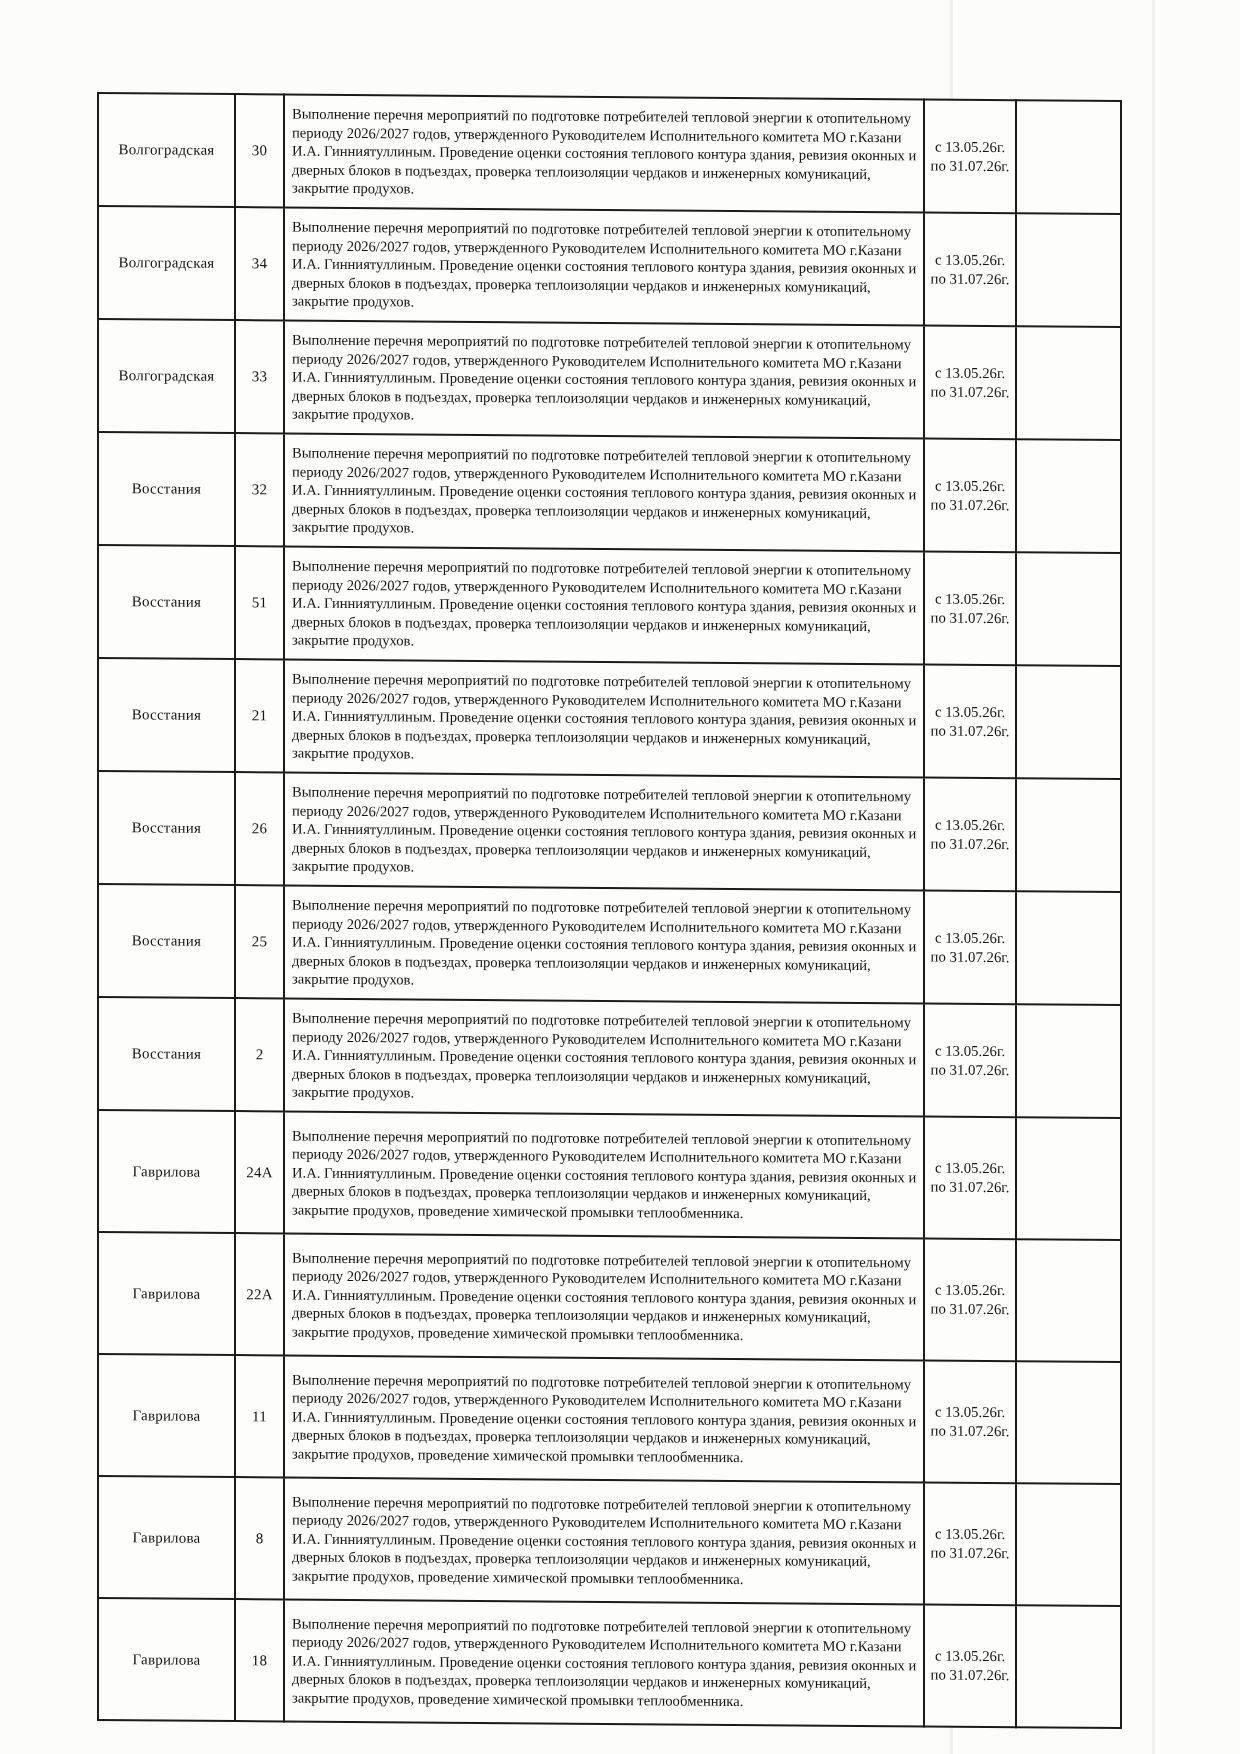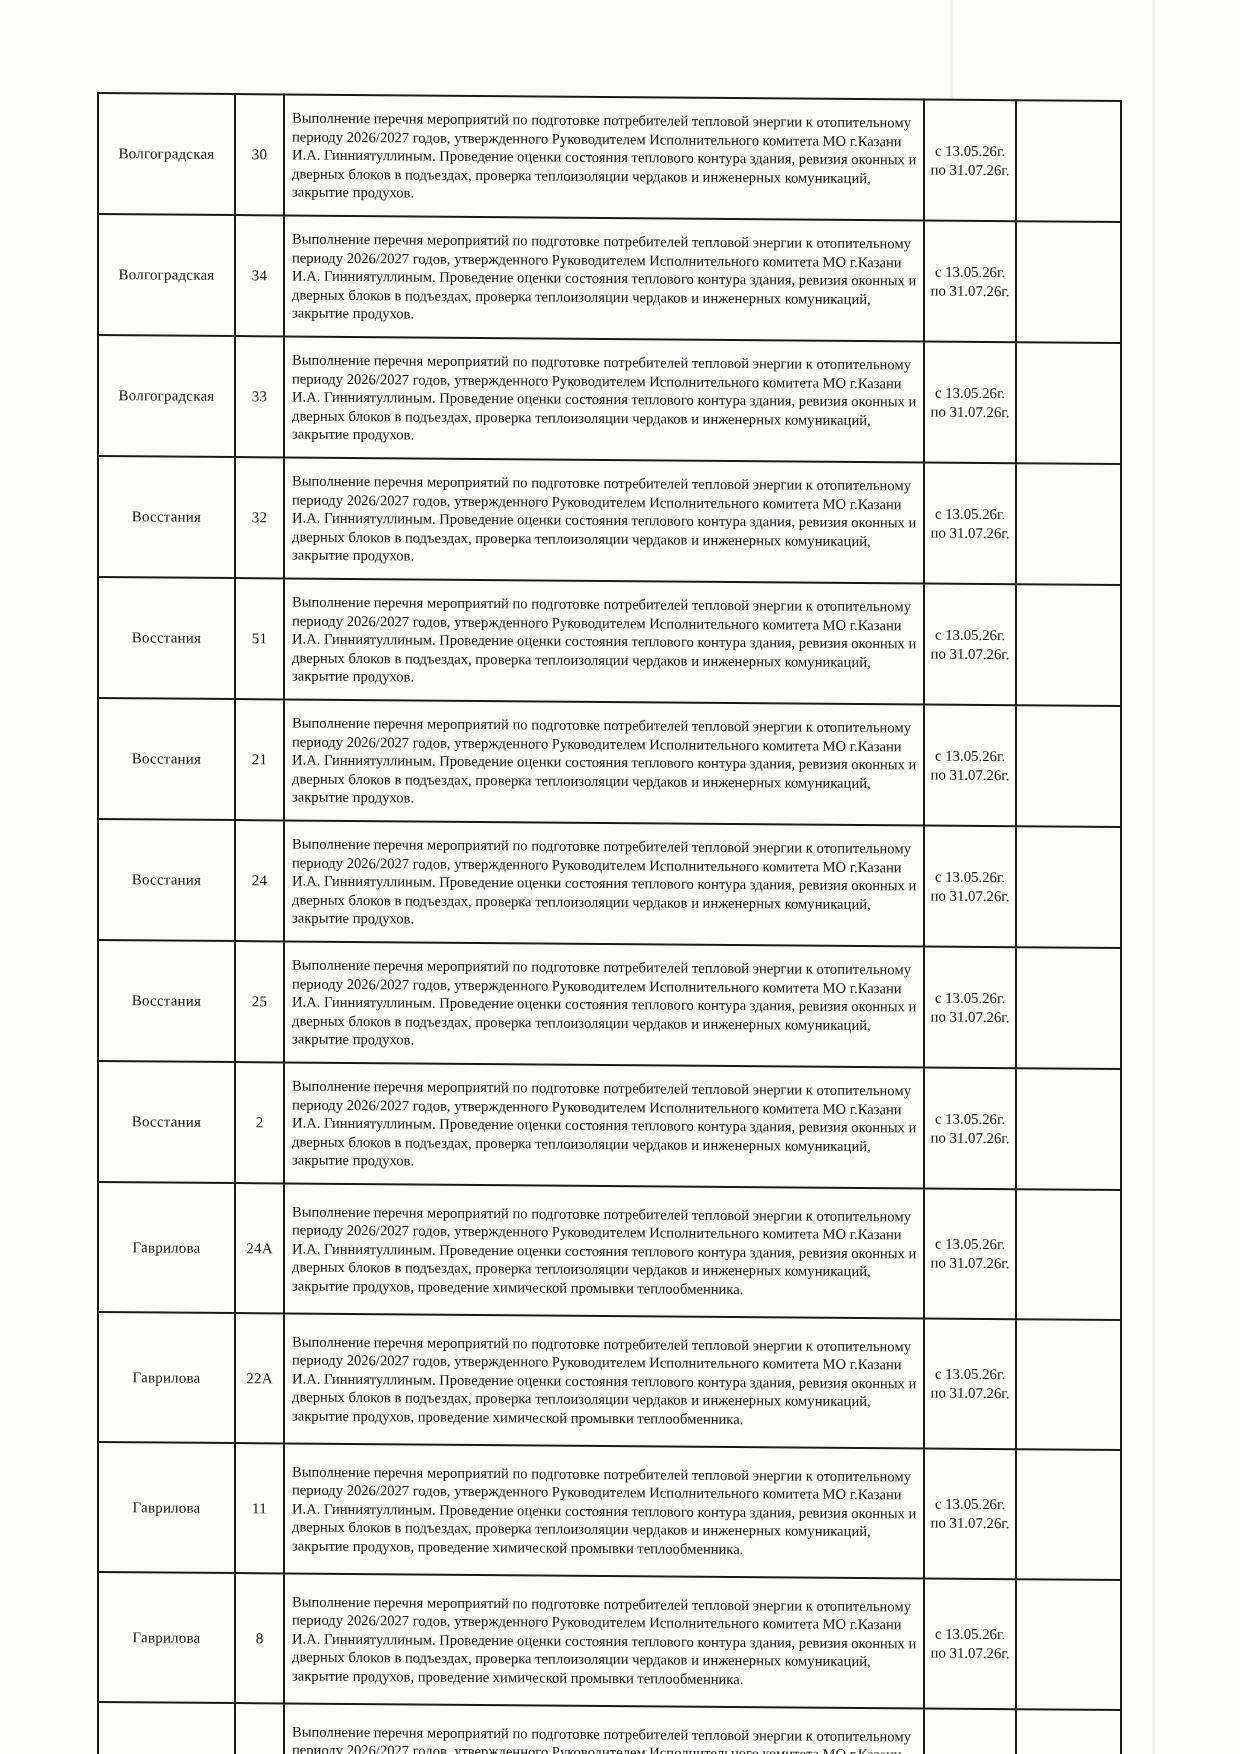--- a/index.html
+++ b/index.html
@@ -60,21 +60,21 @@
   td.cell-desc {
     padding: 4px 5px 4px 7px;
     font-size: 14.6px;
     line-height: 18.6px;
     text-align: left;
   }
   td.cell-period {
     text-align: center;
     font-size: 14.8px;
     line-height: 19px;
-    padding: 8px 2px;
+    padding: 0 2px;
   }
   td.cell-notes {
     background: #fdfdfc;
   }
   tr.row-std  td { height: 103px; }
   tr.row-tall td { height: 112px; }
 </style>
 </head>
 <body>
 
@@ -153,21 +153,21 @@
       <td class="cell-desc">Выполнение перечня мероприятий по подготовке потребителей тепловой энергии к отопительному периоду 2026/2027 годов, утвержденного Руководителем Исполнительного комитета МО г.Казани И.А. Гинниятуллиным. Проведение оценки состояния теплового контура здания, ревизия оконных и дверных блоков в подъездах, проверка теплоизоляции чердаков и инженерных комуникаций, закрытие продухов.</td>
       <td class="cell-period">
         <div>с 13.05.26г.</div>
         <div>по 31.07.26г.</div>
       </td>
       <td class="cell-notes"></td>
     </tr>
 
     <tr class="row-std">
       <td class="cell-street">Восстания</td>
-      <td class="cell-number">24</td>
+      <td class="cell-number">26</td>
       <td class="cell-desc">Выполнение перечня мероприятий по подготовке потребителей тепловой энергии к отопительному периоду 2026/2027 годов, утвержденного Руководителем Исполнительного комитета МО г.Казани И.А. Гинниятуллиным. Проведение оценки состояния теплового контура здания, ревизия оконных и дверных блоков в подъездах, проверка теплоизоляции чердаков и инженерных комуникаций, закрытие продухов.</td>
       <td class="cell-period">
         <div>с 13.05.26г.</div>
         <div>по 31.07.26г.</div>
       </td>
       <td class="cell-notes"></td>
     </tr>
 
     <tr class="row-std">
       <td class="cell-street">Восстания</td>
@@ -230,21 +230,21 @@
       <td class="cell-desc">Выполнение перечня мероприятий по подготовке потребителей тепловой энергии к отопительному периоду 2026/2027 годов, утвержденного Руководителем Исполнительного комитета МО г.Казани И.А. Гинниятуллиным. Проведение оценки состояния теплового контура здания, ревизия оконных и дверных блоков в подъездах, проверка теплоизоляции чердаков и инженерных комуникаций, закрытие продухов, проведение химической промывки теплообменника.</td>
       <td class="cell-period">
         <div>с 13.05.26г.</div>
         <div>по 31.07.26г.</div>
       </td>
       <td class="cell-notes"></td>
     </tr>
 
     <tr class="row-tall">
       <td class="cell-street">Гаврилова</td>
-      <td class="cell-number">20</td>
+      <td class="cell-number">18</td>
       <td class="cell-desc">Выполнение перечня мероприятий по подготовке потребителей тепловой энергии к отопительному периоду 2026/2027 годов, утвержденного Руководителем Исполнительного комитета МО г.Казани И.А. Гинниятуллиным. Проведение оценки состояния теплового контура здания, ревизия оконных и дверных блоков в подъездах, проверка теплоизоляции чердаков и инженерных комуникаций, закрытие продухов, проведение химической промывки теплообменника.</td>
       <td class="cell-period">
         <div>с 13.05.26г.</div>
         <div>по 31.07.26г.</div>
       </td>
       <td class="cell-notes"></td>
     </tr>
   </tbody>
     </table>
   </div>

